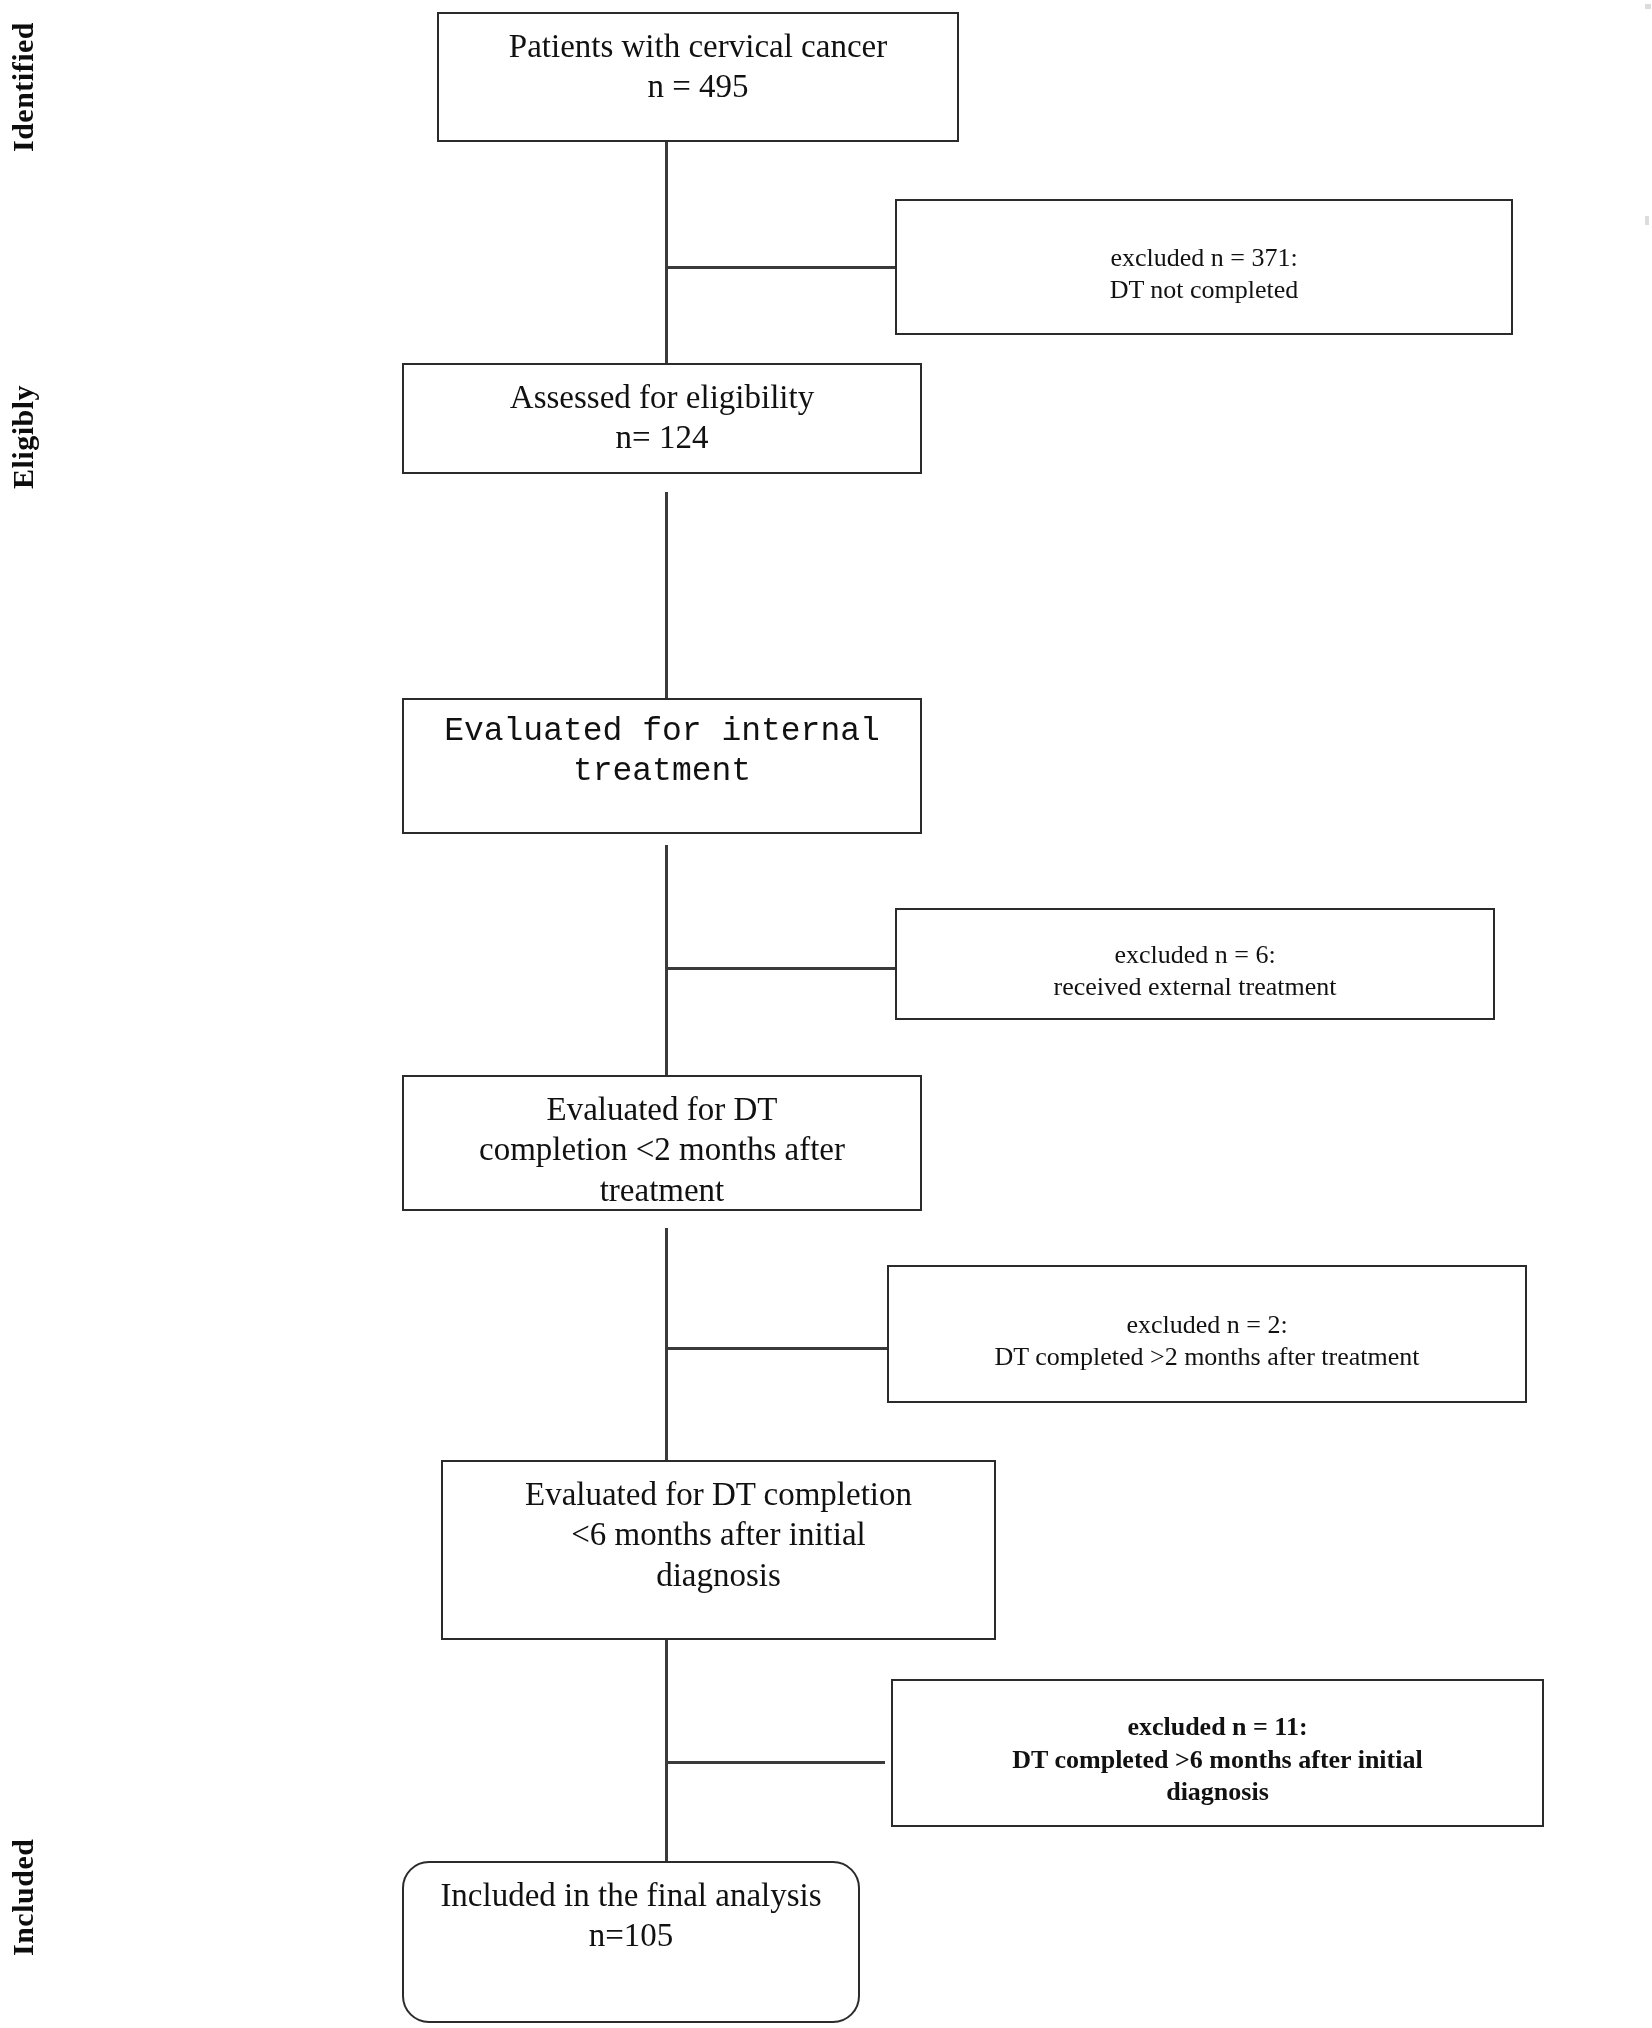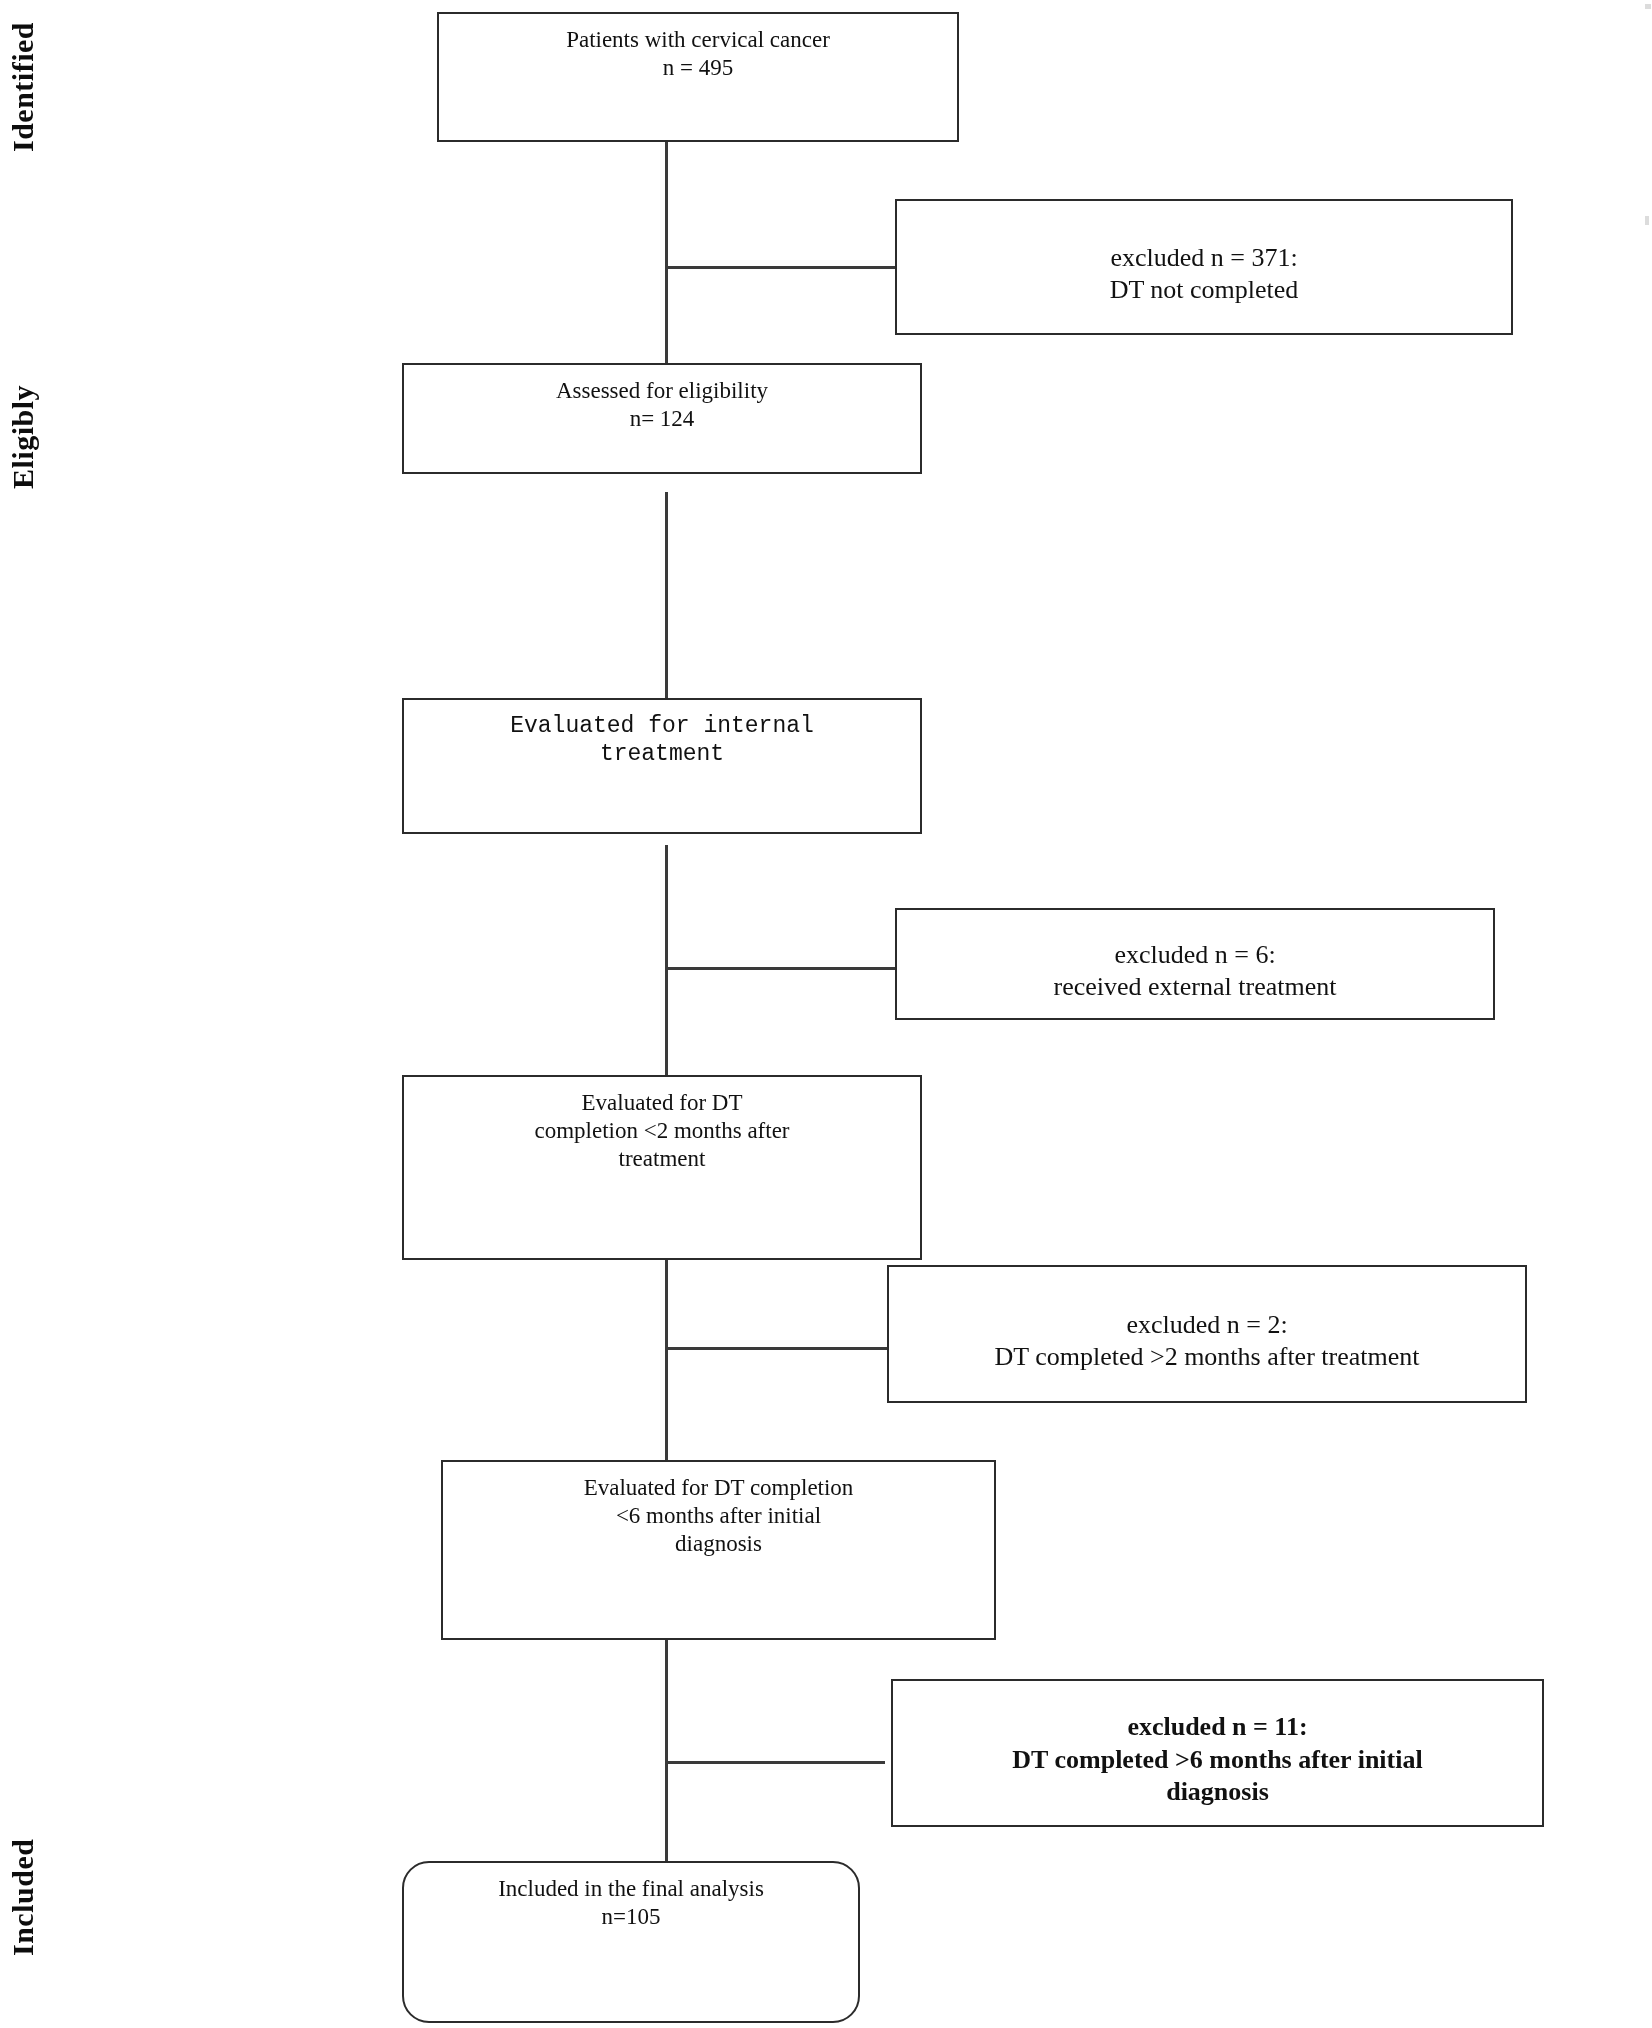--- a/index.html
+++ b/index.html
@@ -48,21 +48,21 @@
   .node .node-text {
     display: block;
     width: 100%;
     text-align: center;
     white-space: pre-line;
   }
   .node.primary {
     align-items: flex-start;
   }
   .node.primary .node-text {
-    font-size: 23px;
+    font-size: 33px;
     line-height: 1.22;
     padding-top: 8px;
   }
   .node.excluded {
     align-items: center;
   }
   .node.excluded .node-text {
     font-size: 26px;
     line-height: 1.25;
     padding-top: 14px;
@@ -134,21 +134,21 @@
   <div class="node primary" style="left:402px; top:698px; width:520px; height:136px;font-family:Liberation Mono, monospace;">
     <span class="node-text">Evaluated for internal
 treatment</span>
   </div>
 
   <div class="node excluded" style="left:895px; top:908px; width:600px; height:112px;">
     <span class="node-text">excluded n = 6:
 received external treatment</span>
   </div>
 
-  <div class="node primary" style="left:402px; top:1075px; width:520px; height:185px;">
+  <div class="node primary" style="left:402px; top:1075px; width:520px; height:136px;">
     <span class="node-text">Evaluated for DT
 completion &lt;2 months after
 treatment</span>
   </div>
 
   <div class="node excluded" style="left:887px; top:1265px; width:640px; height:138px;">
     <span class="node-text">excluded n = 2:
 DT completed &gt;2 months after treatment</span>
   </div>
 

